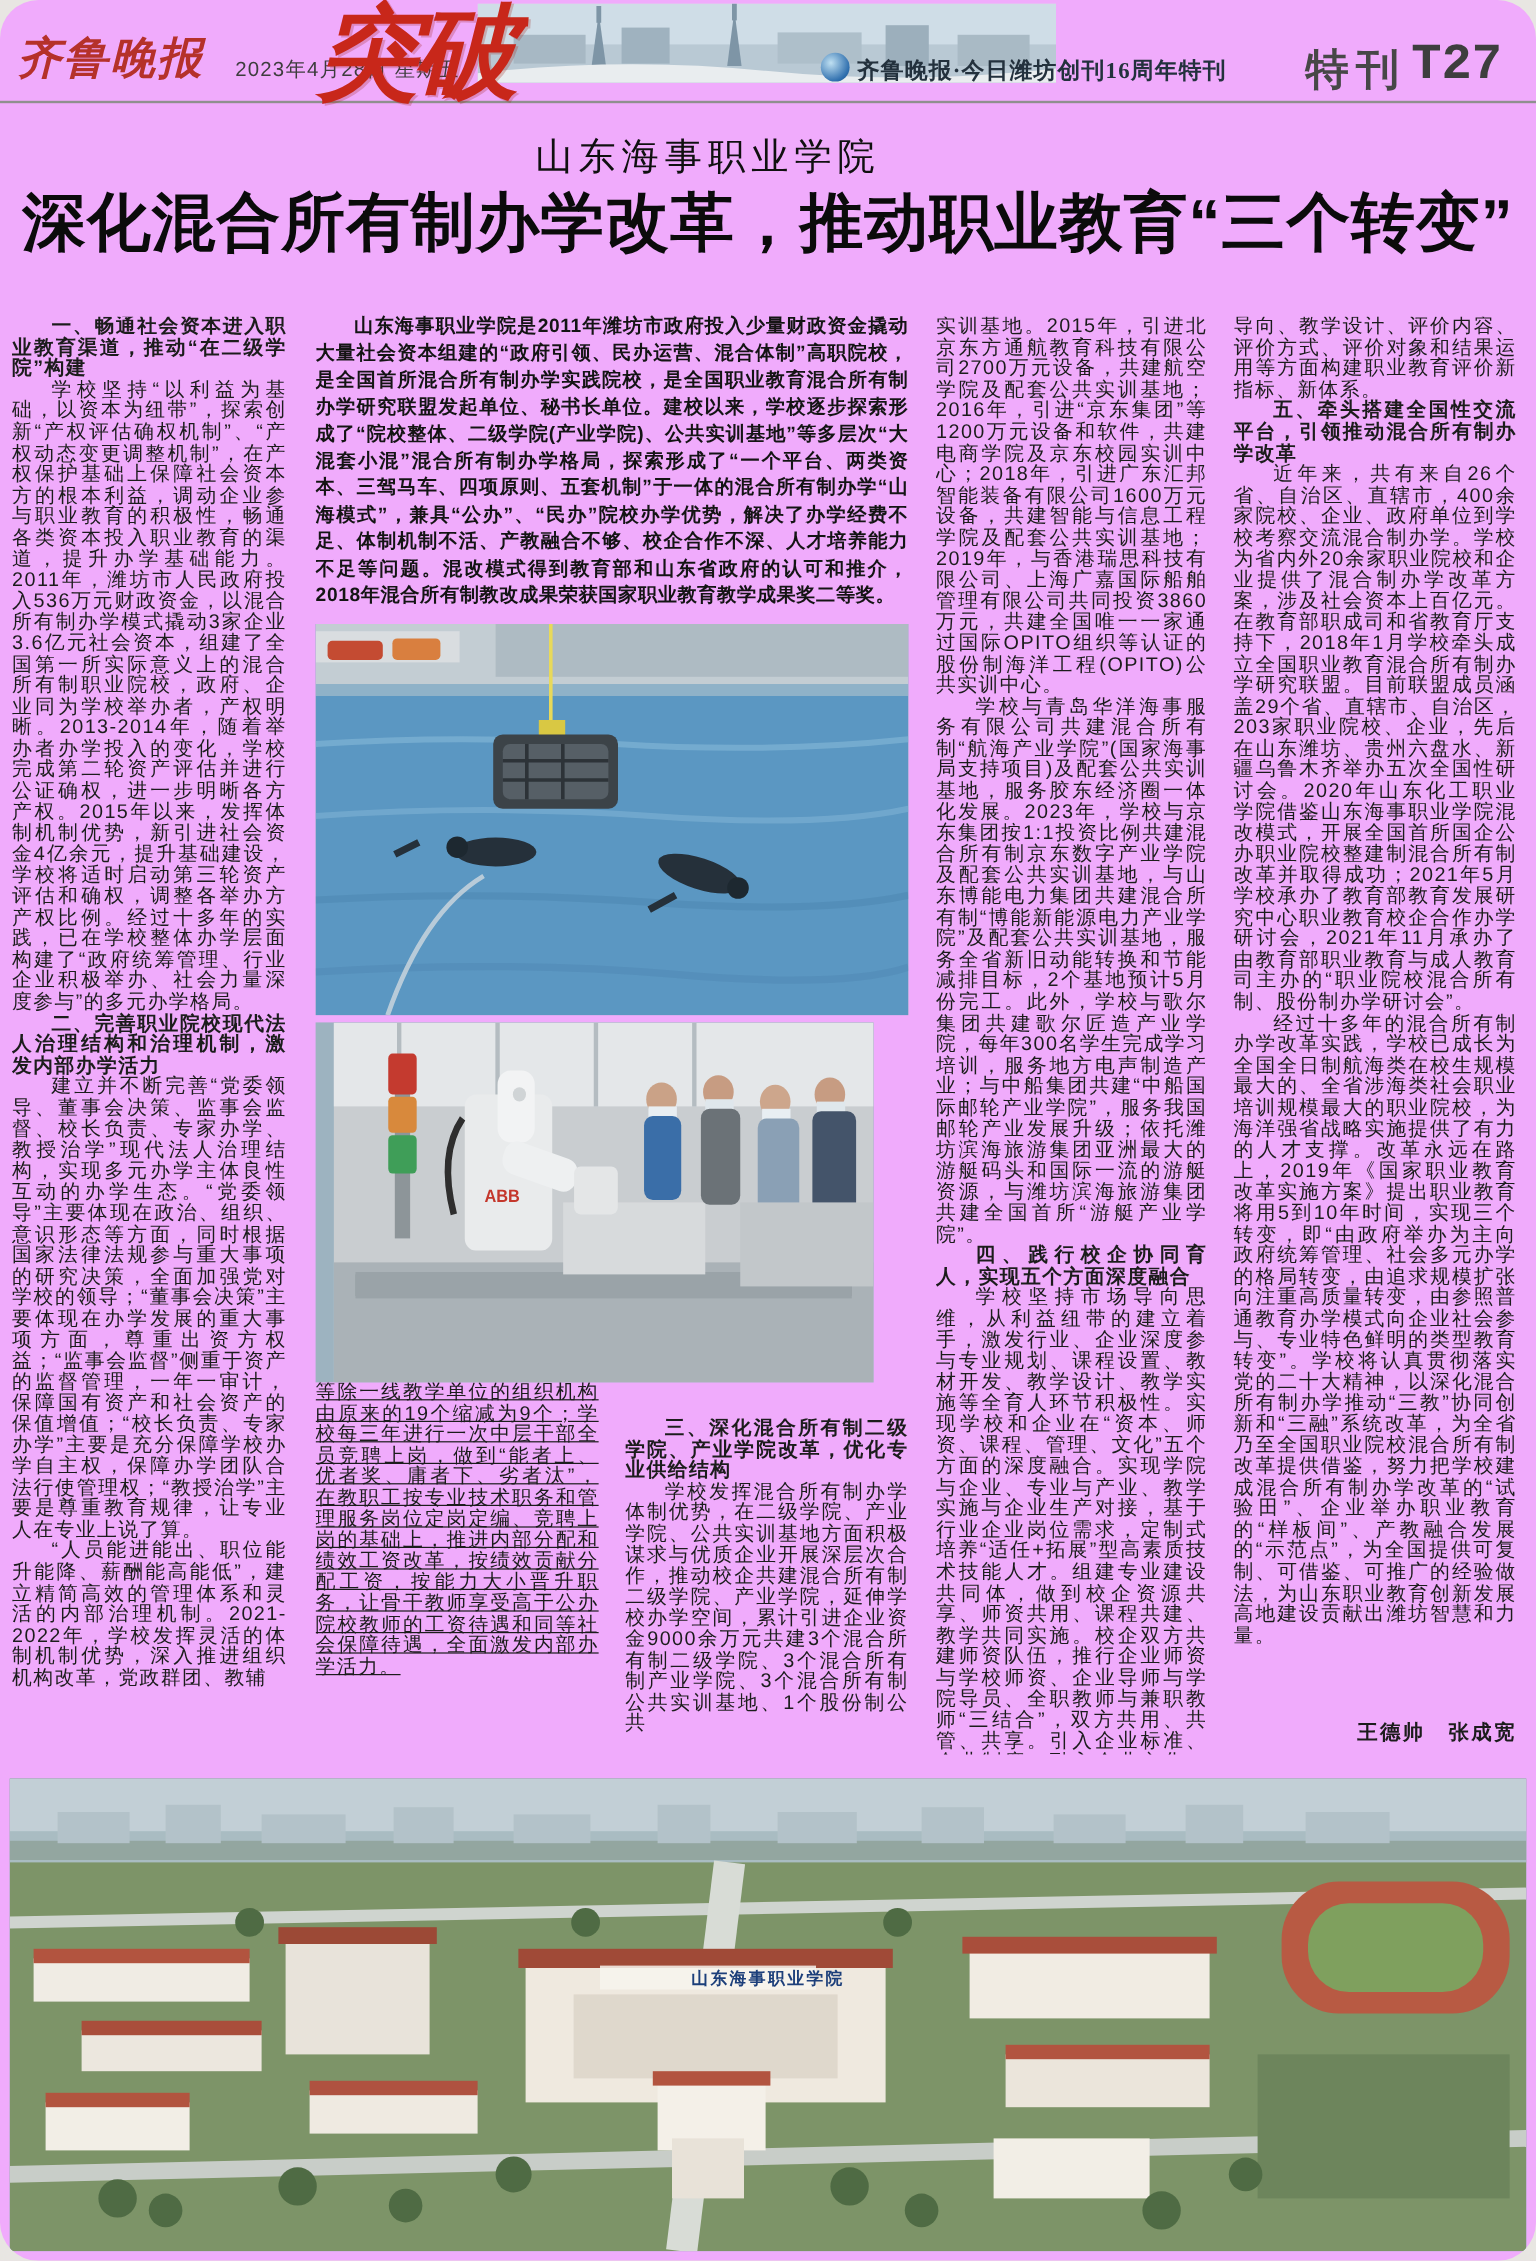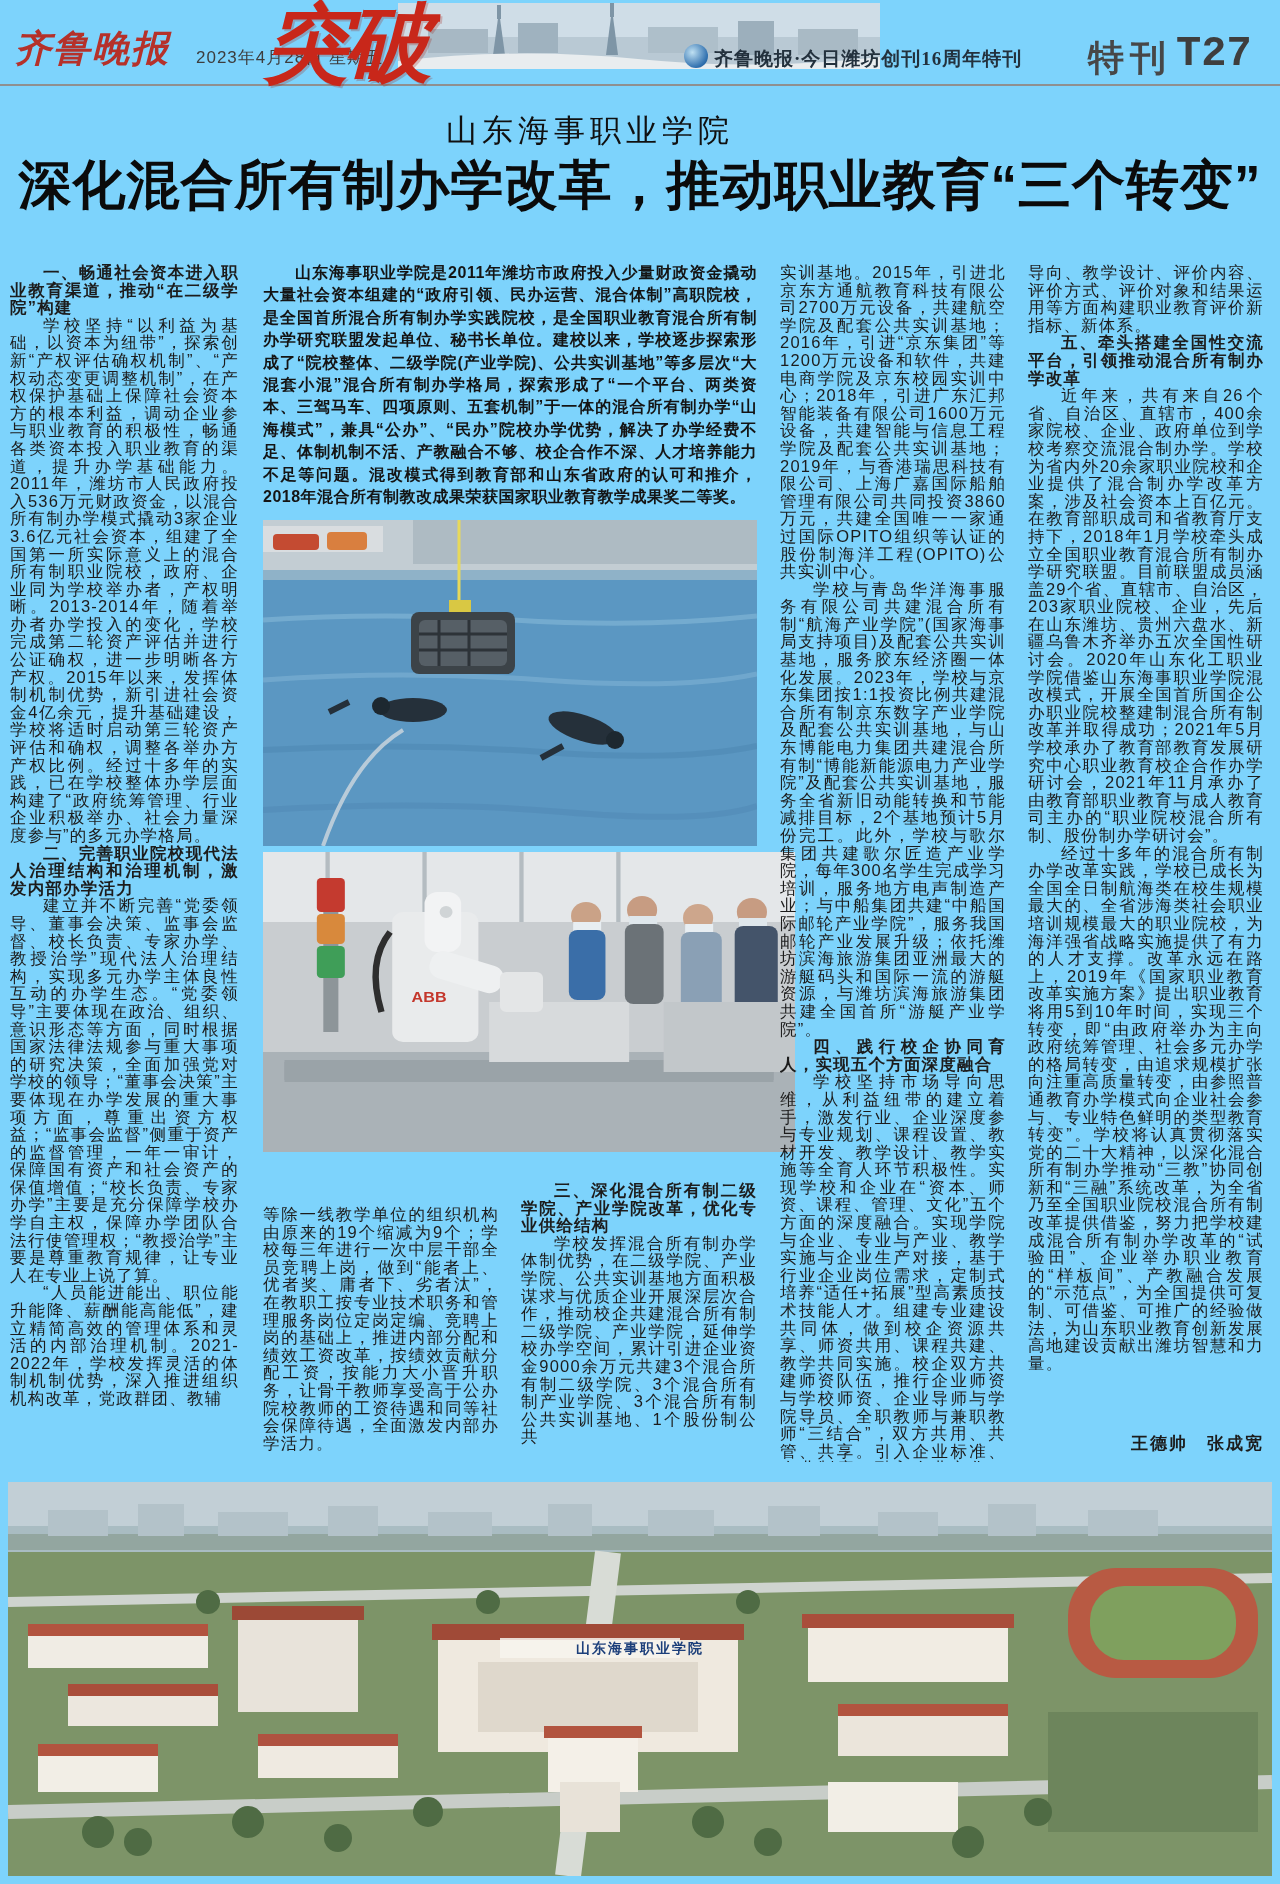--- a/index.html
+++ b/index.html
@@ -1,17 +1,17 @@
 <!DOCTYPE html>
 <html><head>
 <meta charset="utf-8">
 <style>
   html,body{margin:0;padding:0;background:#e8e6e2;}
-  #page{position:relative;width:1280px;height:1884px;background:#7dd3fc;overflow:hidden;
-        font-family:"Liberation Sans",sans-serif;}
+  #page{position:relative;width:1280px;height:1884px;background:#f0abfc;overflow:hidden;
+        font-family:"Liberation Sans",sans-serif;border-radius:32px;}
   
   #masthead{position:absolute;left:14px;top:24px;font-family:"DejaVu Serif",serif;
     font-size:37px;font-weight:bold;font-style:italic;color:#b5312a;letter-spacing:2px;}
   #dateline{position:absolute;left:196px;top:46px;font-size:17px;color:#3d3d3d;letter-spacing:1px;}
   #banner-title{position:absolute;left:264px;top:-14px;font-family:"DejaVu Serif",serif;
     font-size:86px;font-weight:900;font-style:italic;color:#c8271a;
     text-shadow:2px 2px 0 rgba(160,30,20,.25);letter-spacing:-4px;z-index:3;}
   #cityscape{position:absolute;left:398px;top:3px;width:482px;height:66px;z-index:1;}
   #emblem{position:absolute;left:684px;top:44px;width:24px;height:24px;border-radius:50%;
     background:radial-gradient(circle at 35% 35%,#bfe0f2,#2f6fae 70%,#1d4c7d);z-index:4;}
@@ -31,30 +31,30 @@
   .col{position:absolute;overflow:hidden;font-size:16.5px;line-height:17.6px;
     letter-spacing:1.2px;text-align:justify;color:#1c1c1c;}
   .col p{margin:0;text-indent:2em;}
   .col p.noindent{text-indent:0;}
   .sec-h{font-weight:bold;}
   #col1{left:10px;top:264px;width:229px;height:1198px;}
   #lede{left:263px;top:262px;width:494px;height:252px;overflow:hidden;
     font-size:16px;line-height:22.4px;font-weight:bold;letter-spacing:.5px;
     text-align:justify;color:#141414;position:absolute;}
   #lede p{margin:0;text-indent:2em;}
-  #col2b{left:263px;top:1206px;width:236px;height:282px;}
+  #col2b{left:263px;top:1152px;width:236px;height:282px;text-decoration:underline;}
   #col3b{left:521px;top:1182px;width:236px;height:282px;}
   #col4{left:780px;top:264px;width:226px;height:1198px;}
   #col5{left:1028px;top:264px;width:236px;height:1160px;}
   #byline{position:absolute;left:1028px;top:1432px;width:236px;text-align:right;
     font-size:17px;font-weight:bold;color:#1c1c1c;letter-spacing:2px;}
   
   .photo{position:absolute;overflow:hidden;background:#9db3c0;}
   #photo-pool{left:263px;top:520px;width:494px;height:326px;}
-  #photo-robot{left:263px;top:852px;width:532px;height:300px;}
+  #photo-robot{left:263px;top:852px;width:450px;height:300px;padding-left:15px;}
   #photo-campus{left:8px;top:1482px;width:1264px;height:394px;}
   .photo svg{display:block;width:100%;height:100%;}
 </style>
 </head>
 <body>
 
 <div id="page">
 
   <div>
     <div id="masthead">齐鲁晚报</div>

